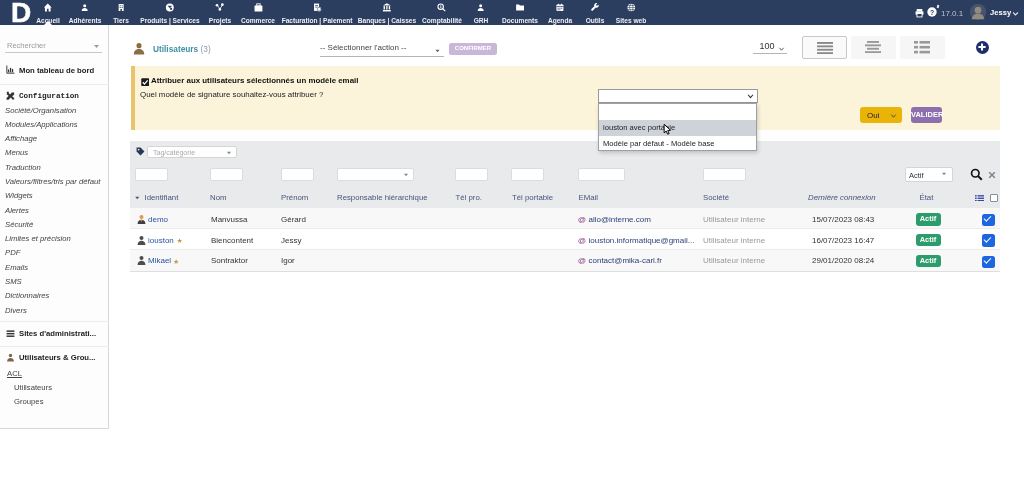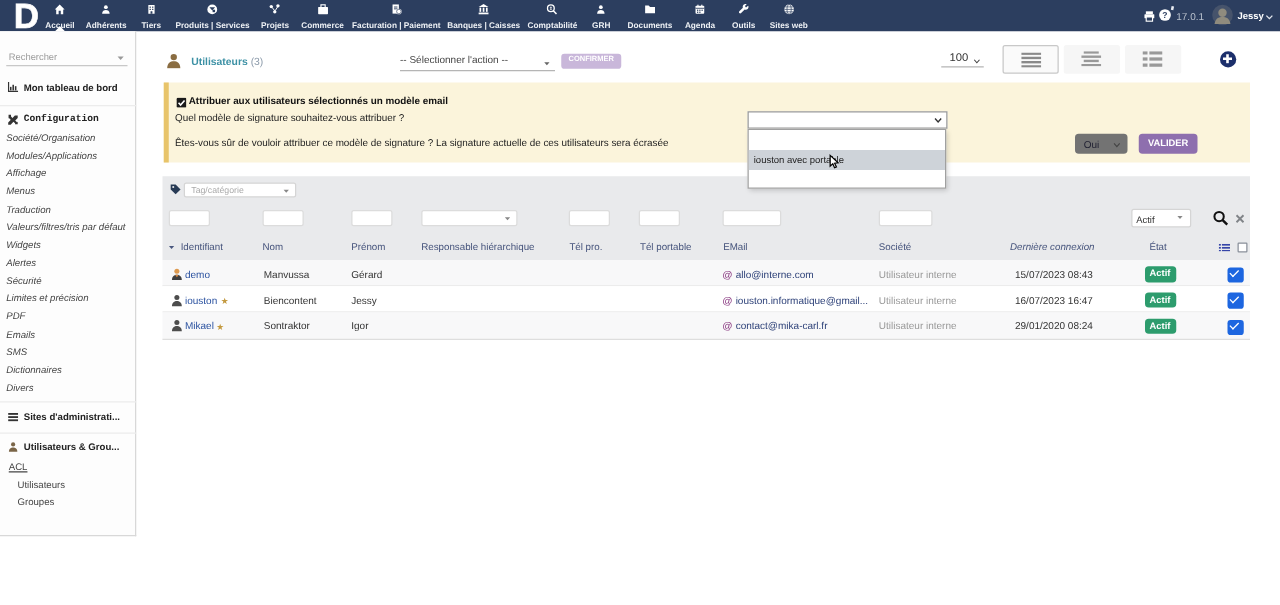--- a/index.html
+++ b/index.html
@@ -291,32 +291,31 @@
       </svg>
   </div>
 
   <div class="abs" style="left:131px; top:66px; width:869px; height:64px; background:#fbf4db; border-left:4px solid #e8c46a;"></div>
   <div class="abs" style="left:140.6px; top:77.8px;"><svg width="8.5" height="8.5" viewBox="0 0 16 16">
         <rect x="0.5" y="0.5" width="15" height="15" rx="2" fill="#1a1a1a"></rect>
         <path d="M3.5 8 L6.5 11.5 L12.5 4.5" stroke="#fff" stroke-width="2.4" fill="none"></path>
       </svg></div>
   <div class="abs" style="left:151px; top:76px; font-size:7.9px; font-weight:bold; color:#111; white-space:nowrap;">Attribuer aux utilisateurs sélectionnés un modèle email</div>
   <div class="abs" style="left:140px; top:89.5px; font-size:7.9px; color:#222; white-space:nowrap;">Quel modèle de signature souhaitez-vous attribuer ?</div>
-  <div class="abs" style="left:140px; top:110px; font-size:7.9px; color:#222; white-space:nowrap;">Êtes-vous sûr de vouloir attribuer ce modèle de signature ? La signature actuelle de ces utilisateurs sera écrasée</div>
 
   <div class="abs" style="left:598px; top:89px; width:160px; height:14px; background:#fff; border:1px solid #999;"></div>
   <div class="abs" style="left:747px; top:92.5px;"><svg width="7" height="7" viewBox="0 0 10 10">
         <path d="M1.5 2.5 L5 6.5 L8.5 2.5" stroke="#333" stroke-width="1.6" fill="none"></path>
       </svg></div>
 
-  <div class="abs" style="left:860px; top:107px; width:42px; height:16px; background:#737373; border-radius:3px; font-size:8px; color:#223; padding:3.5px 0 0 7px;">Oui</div>
+  <div class="abs" style="left:860px; top:107px; width:42px; height:16px; background:#eab308; border-radius:3px; font-size:8px; color:#223; padding:3.5px 0 0 7px;">Oui</div>
   <div class="abs" style="left:890px; top:112.5px;"><svg width="7" height="6.5" viewBox="0 0 10 10">
         <path d="M1.5 2.5 L5 6.5 L8.5 2.5" stroke="#444" stroke-width="1.4" fill="none"></path>
       </svg></div>
-  <div class="abs" style="left:911px; top:107px; width:47px; height:16px; background:#8e6fae; border-radius:3px; color:#fff; font-size:7.5px; font-weight:bold; text-align:center; line-height:16px;">VALIDER</div>
+  <div class="abs" style="left:911px; top:107px; width:31px; height:16px; background:#8e6fae; border-radius:3px; color:#fff; font-size:7.5px; font-weight:bold; text-align:center; line-height:16px;">VALIDER</div>
 
   <div class="abs" style="left:130px; top:141px; width:870px; height:66.5px; background:#e9eaec;"></div>
 
   <div class="abs" style="left:136px; top:147px;"><svg width="9" height="9" viewBox="0 0 16 16">
         <path fill="#273a55" d="M1 1 L8 1 L15 8 L8 15 L1 8 Z" transform="rotate(0 8 8)"></path>
         <circle cx="4.6" cy="4.6" r="1.5" fill="#e9eaec"></circle>
       </svg></div>
   <div class="abs" style="left:147px; top:146px; width:90px; height:12px; background:#fff; border:1px solid #d5d5d5; border-radius:2px; font-size:7px; color:#aaa; padding:2px 0 0 5px;">Tag/catégorie</div>
   <div class="abs" style="left:226px; top:149.5px;"><svg width="6" height="6" viewBox="0 0 10 10">
         <path d="M1.5 3 L5 7 L8.5 3" fill="#888"></path>
@@ -415,20 +414,21 @@
   <div class="abs" style="left:578px; top:256px; font-size:8px; font-weight:bold; color:#8d3f85;">@</div>
   <div class="abs" style="left:588.5px; top:256px; font-size:8px; color:#2b3f77;">contact@mika-carl.fr</div>
   <div class="abs" style="left:703px; top:256px; font-size:8px; color:#999;">Utilisateur interne</div>
   <div class="abs rowtxt" style="left:812px; top:256px;">29/01/2020 08:24</div>
   <div class="badge" style="left:915.5px; top:254.5px;">Actif</div>
   <div class="abs ckb" style="left:981.9px; top:255.5px;"></div>
 
   <div class="abs" style="left:598px; top:103px; width:159px; height:48px; background:#fff; border:1px solid #a0a0a0; box-shadow:1px 2px 4px rgba(0,0,0,0.18); z-index:5;">
     <div style="height:15.8px;"></div>
     <div style="height:15.8px; background:#ced3d9; font-size:7.6px; color:#222; padding-left:4px; line-height:15.8px; white-space:nowrap;">iouston avec portable</div>
+    <div style="height:15.8px; font-size:7.6px; color:#222; padding-left:4px; line-height:15.8px; white-space:nowrap;">Modèle par défaut - Modèle base</div>
   </div>
   <div class="abs" style="left:663px; top:122.5px; z-index:6;">
     <svg width="9" height="13" viewBox="0 0 12 17">
         <path d="M1.5 1.5 L1.5 13 L4.3 10.6 L6.2 14.8 L8.2 13.9 L6.3 9.9 L10 9.5 Z" fill="#fff" stroke="#000" stroke-width="1.3"></path>
       </svg>
   </div>
 
 </div>
 
 </body></html>

